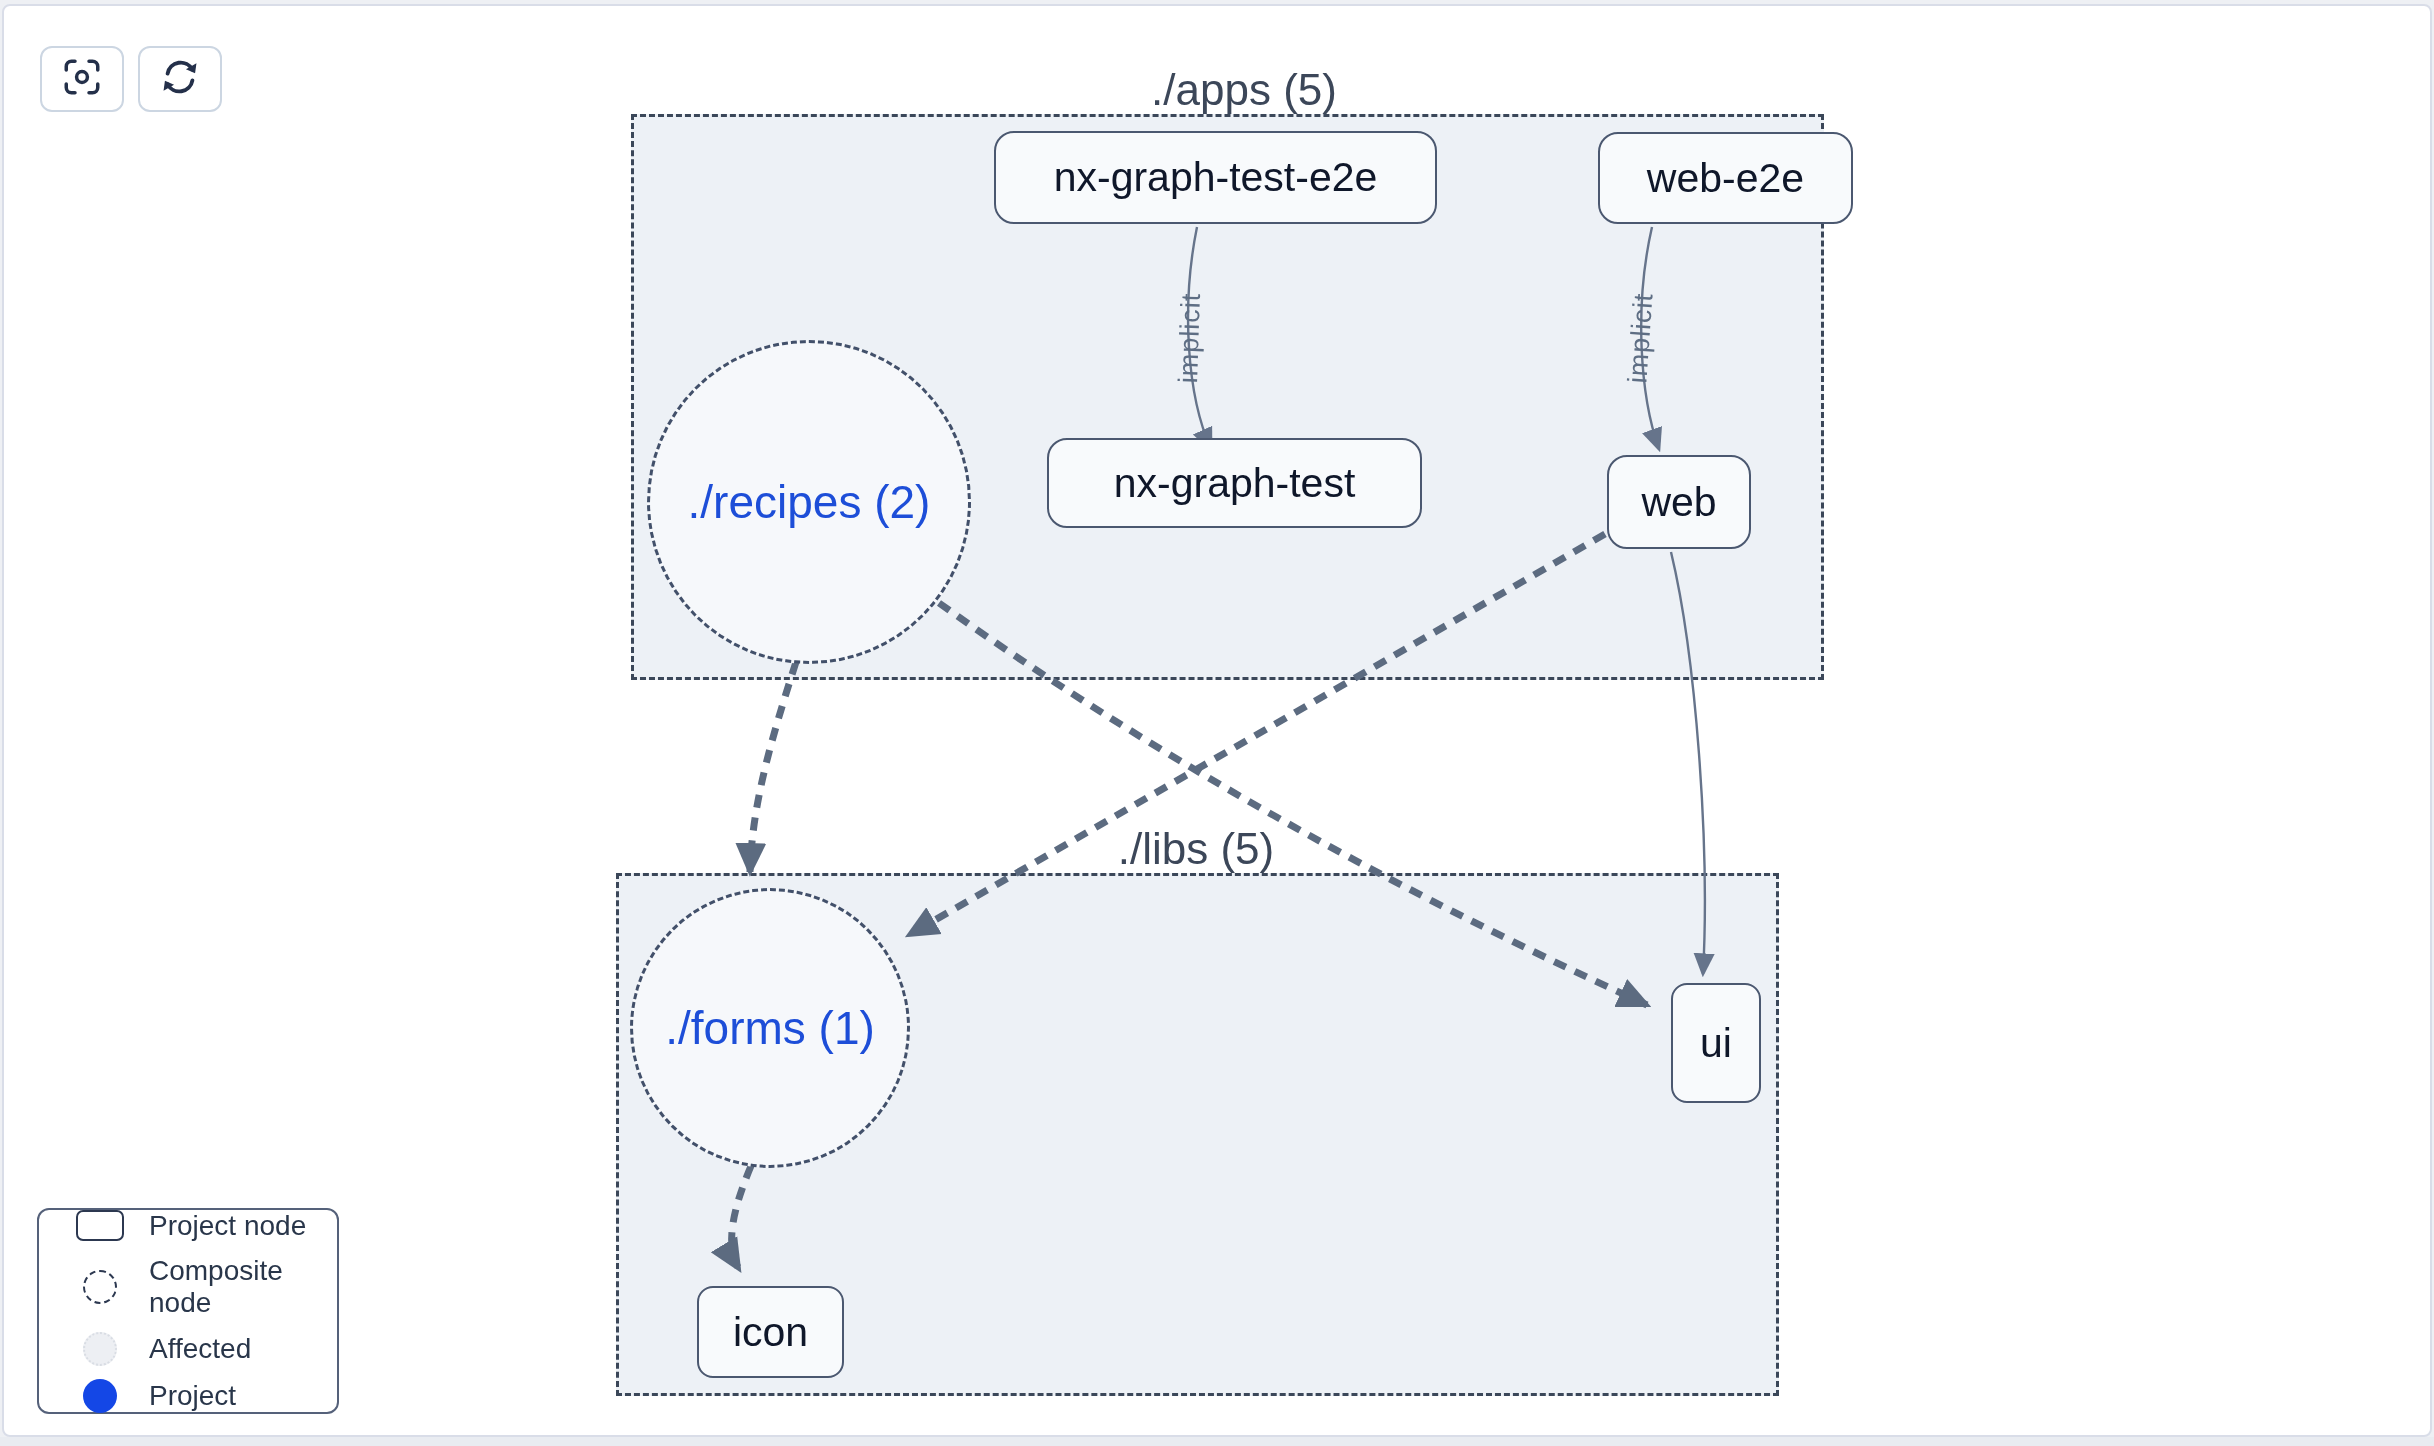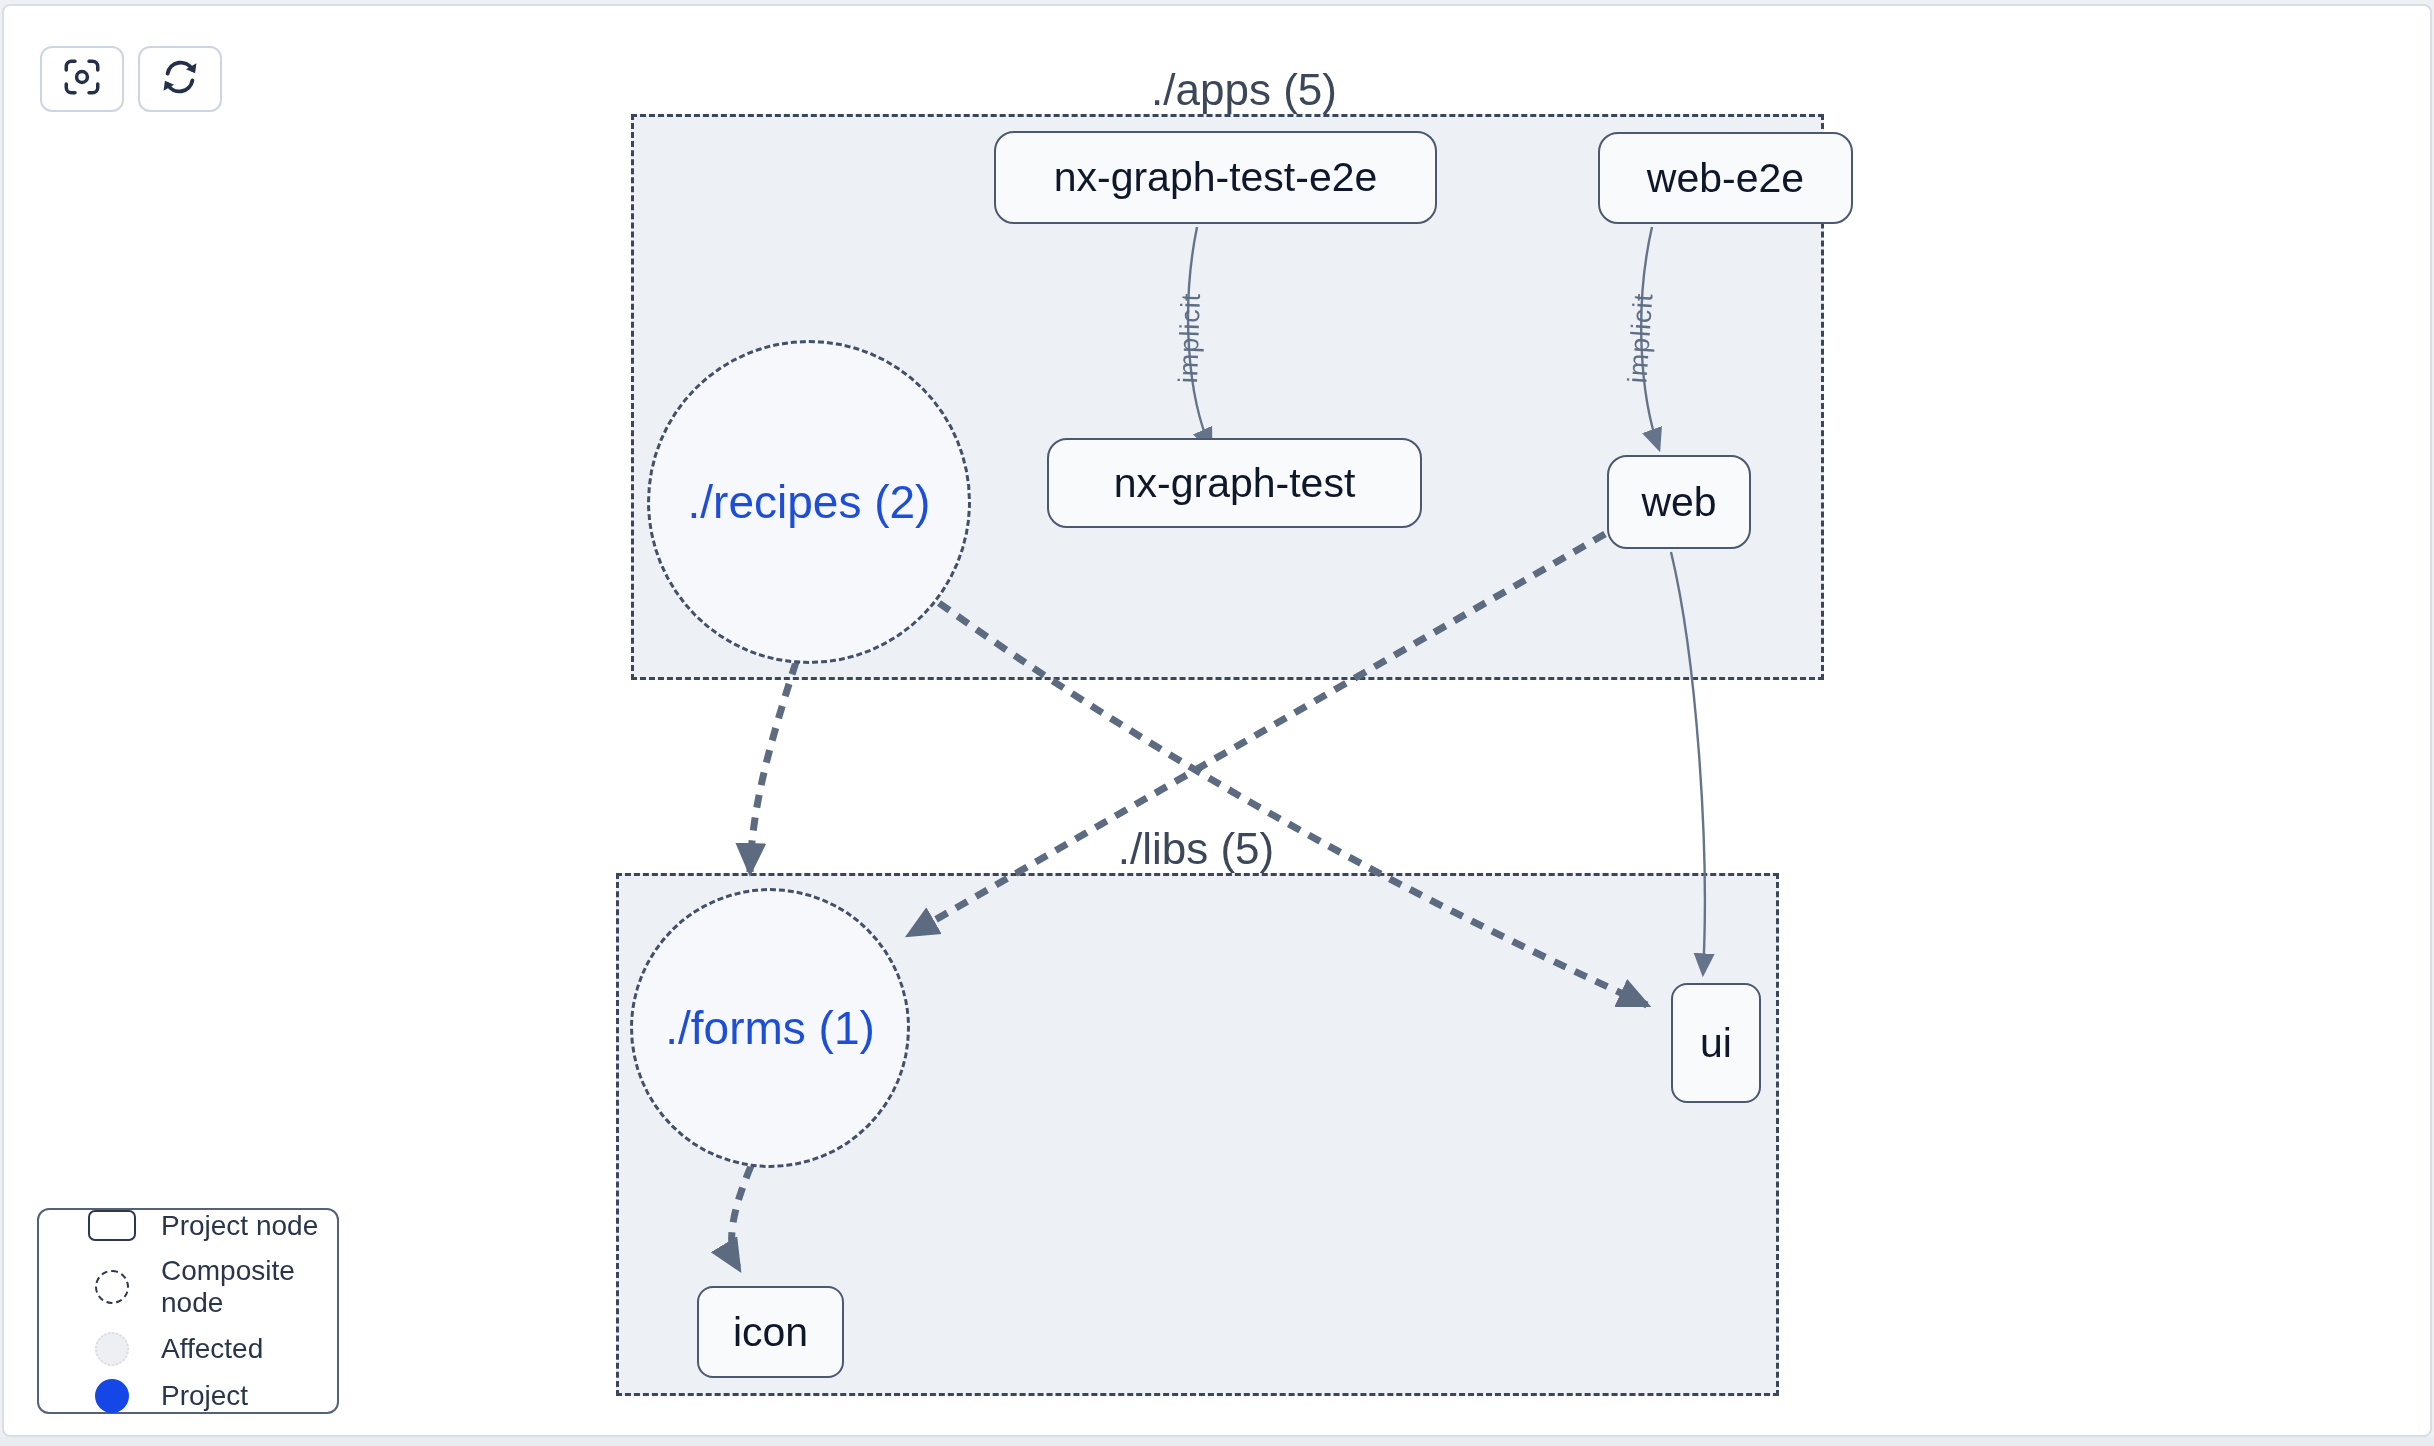--- a/index.html
+++ b/index.html
@@ -70,21 +70,21 @@
   #node-ui                { left:1667px; top:977px;  width:90px;  height:120px; border-radius:16px; }
   #node-icon              { left:693px;  top:1280px; width:147px; height:92px; border-radius:16px; }
   #node-recipes           { left:643px;  top:334px;  width:324px; height:324px; }
   #node-forms             { left:626px;  top:882px;  width:280px; height:280px; }
 
   
   .legend {
     position:absolute; left:33px; top:1202px; width:302px; height:206px;
     background:#ffffff; border:2px solid #55617a; border-radius:12px;
     z-index:10; display:flex; flex-direction:column; justify-content:center;
-    gap:13px; padding:14px 16px;
+    gap:13px; padding:14px 4px;
   }
   .legend-row { display:flex; align-items:center; gap:24px; padding-left:32px; }
   .legend-swatch { flex:0 0 auto; display:flex; align-items:center; justify-content:center; width:50px; }
   .sw-project   { width:48px; height:31px; border:2.5px solid #2c3850; border-radius:7px; background:#fff; }
   .sw-composite { width:34px; height:34px; border:2.5px dashed #2c3850; border-radius:50%; background:#fff; }
   .sw-affected  { width:34px; height:34px; border:2px dotted #d9dde4; border-radius:50%; }
   .sw-touched   { width:34px; height:34px; border-radius:50%; }
   .legend-label { font-size:28px; color:#29364a; }
 
   .bottom-strip { position:absolute; left:0; top:1437px; width:2434px; height:9px; background:#e9ecf1; }

